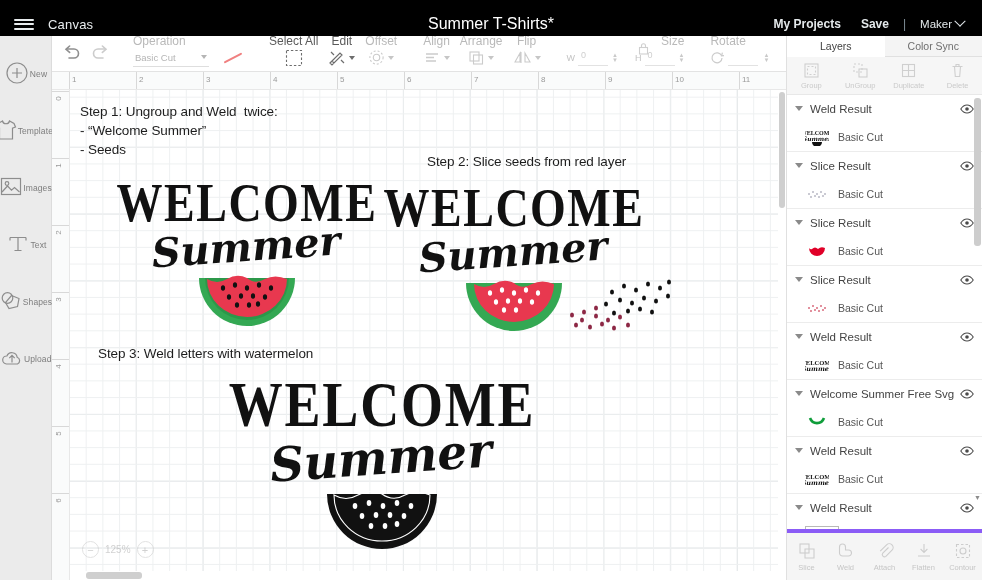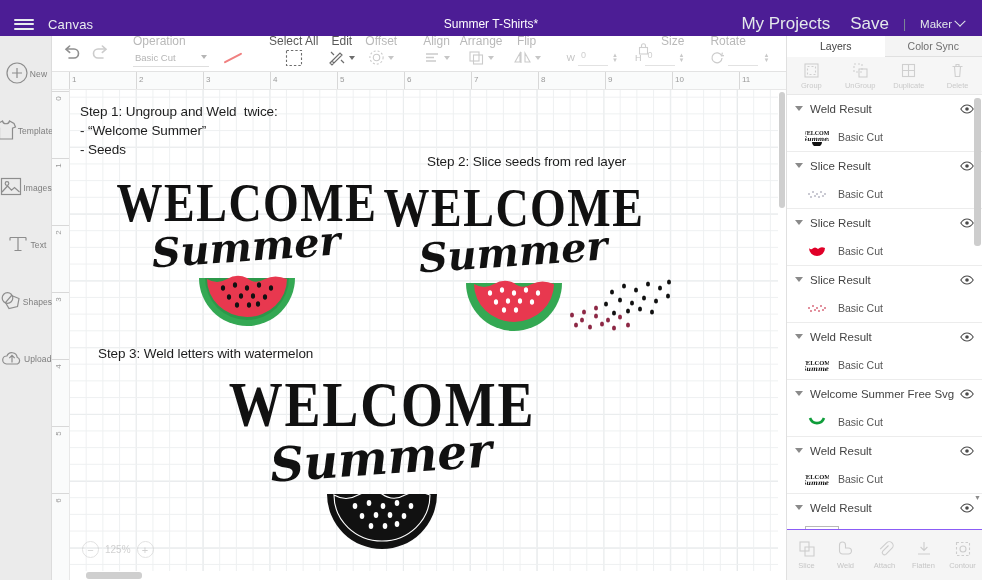--- a/index.html
+++ b/index.html
@@ -9,31 +9,31 @@
     font-size: 11px;
     color: #4a4a4a;
     background: #fff;
     -webkit-font-smoothing: antialiased;
   }
   .app { position:relative; width:982px; height:580px; }
 
   
   .topbar {
     position:absolute; left:0; top:0; width:982px; height:48px;
-    background:#4c1d95; display:flex; align-items:center;
+    background:#000000; display:flex; align-items:center;
   }
   .hamburger { width:48px; height:36px; display:flex; align-items:center; justify-content:center; cursor:pointer; }
   .hamburger span { display:block; width:20px; height:2px; background:#e8ecee; margin:2.5px 0; border-radius:1px; }
   .tb-canvas { color:#e9edef; font-size:13px; letter-spacing:.2px; }
   .tb-title {
     position:absolute; left:0; right:0; text-align:center;
-    color:#fff; font-size:12px; pointer-events:none;
+    color:#fff; font-size:16px; pointer-events:none;
   }
   .tb-right { margin-left:auto; display:flex; align-items:center; gap:0; padding-right:12px; }
-  .tb-link { color:#e4e9eb; font-size:17px; padding:0 10px; cursor:pointer; white-space:nowrap; }
+  .tb-link { color:#e4e9eb; font-size:12px; padding:0 10px; cursor:pointer; white-space:nowrap;font-weight:bold; }
   .tb-sep { color:#7f8e97; font-size:12px; padding:0 4px; }
   .tb-maker { color:#e4e9eb; font-size:11.5px; padding:0 6px 0 10px; cursor:pointer; }
   .caret-dn { display:inline-block; width:8px; height:8px; border-right:1.6px solid #dfe5e8; border-bottom:1.6px solid #dfe5e8; transform:rotate(45deg) translate(-2px,-2px); margin-left:4px; }
   .make-it {
     background:#00a77e; color:#fff; border:none; border-radius:3px;
     height:24px; padding:0 30px; font-size:12px; font-family:inherit;
     margin-left:10px; cursor:pointer;
   }
 
   
@@ -121,21 +121,21 @@
   .ltri { width:0;height:0;border-left:4px solid transparent;border-right:4px solid transparent;border-top:5px solid #8a8a8a; margin-right:7px; }
   .lname { font-size:11.5px; color:#444; flex:1; white-space:nowrap; overflow:hidden; }
   .eye { width:14px; height:10px; color:#4a4a4a; cursor:pointer; }
   .lrow { display:flex; align-items:center; height:29px; padding:0 8px 0 18px; gap:9px; }
   .thumb { width:24px; height:18px; display:flex; align-items:center; justify-content:center; }
   .lsub { font-size:10.5px; color:#555; }
   .swatch { width:34px; height:26px; border:1px solid #b8b8b8; background:#fff; }
   .lscroll { position:absolute; right:1px; top:62px; width:7px; height:434px; }
   .lscroll i { position:absolute; left:0; top:0; width:7px; height:148px; background:#cdcdcd; border-radius:3px; display:block;}
   .lsc-up, .lsc-dn { position:absolute; right:1px; width:7px; text-align:center; font-size:7px; color:#8c8c8c; }
-  .rbottom { position:absolute; left:0; right:0; bottom:0; height:51px; background:#f5f5f5; border-top:1px solid #8b5cf6; display:flex; }
+  .rbottom { position:absolute; left:0; right:0; bottom:0; height:51px; background:#f5f5f5; border-top:4px solid #8b5cf6; display:flex; }
   .rb { flex:1; display:flex; flex-direction:column; align-items:center; justify-content:center; color:#cdcdcd; cursor:pointer; }
   .rb-lbl { font-size:7.5px; color:#c6c6c6; margin-top:3px; }
 
   
   .art { position:absolute; }
   .art svg { display:block; overflow:visible; }
 </style>
 </head>
 <body>
 

